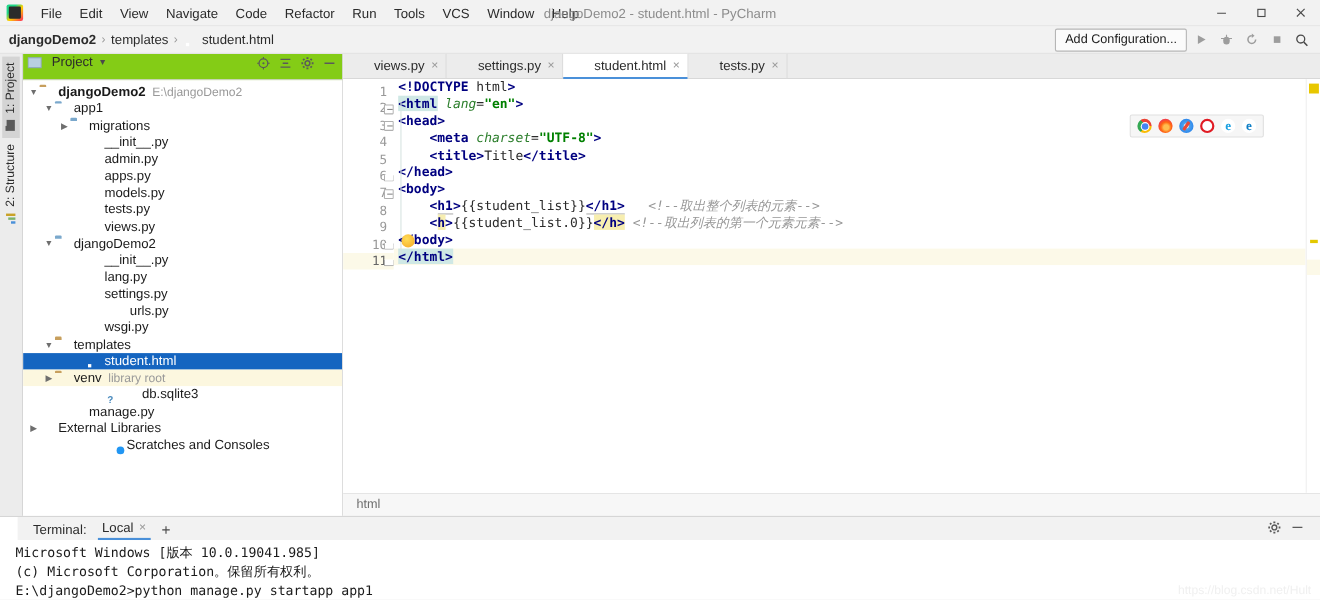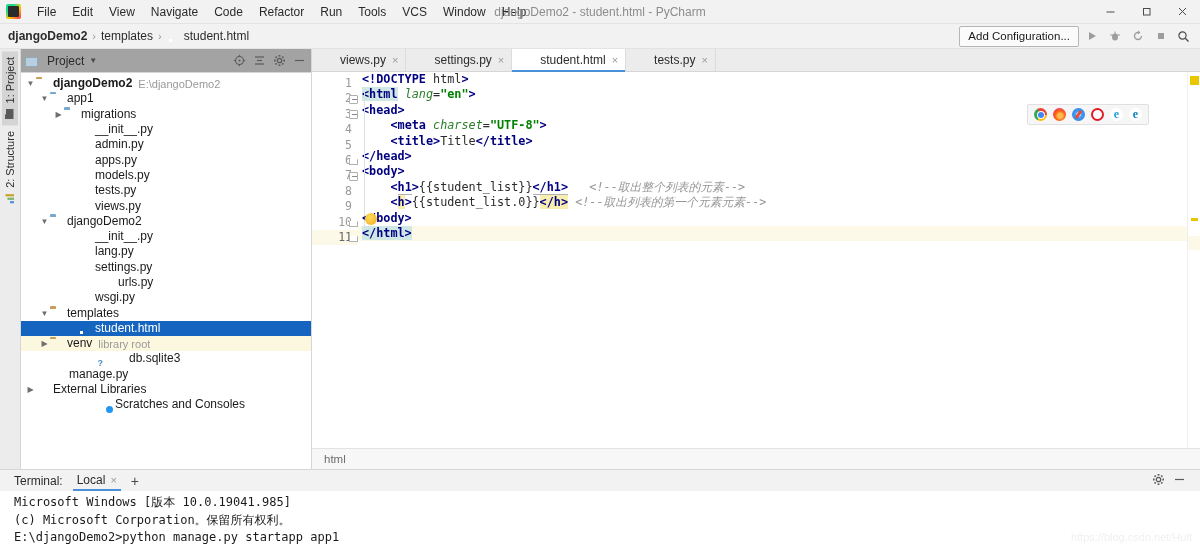--- a/index.html
+++ b/index.html
@@ -69,21 +69,21 @@
     writing-mode: vertical-rl; transform: rotate(180deg);
     font-size: 11px; color: #2b2b2b; padding: 6px 2px;
     display: flex; align-items: center; gap: 5px; white-space: nowrap;
   }
   .rail-tab.sel { background: #d4d4d4; }
   .rail-ico { width: 11px; height: 11px; transform: rotate(90deg); flex: none; }
 
   
   .project-panel { width: 291px; background: #fff; display: flex; flex-direction: column; border-right: 1px solid #d6d6d6; flex: none; }
   .panel-head {
-    height: 24px; display: flex; align-items: center; background: #a3a3a3;
+    height: 24px; display: flex; align-items: flex-start; background: #84cc16;
     border-bottom: 1px solid #d6d6d6; padding: 0 4px; flex: none;
   }
   .panel-title { font-size: 12px; color: #2b2b2b; display: flex; align-items: center; gap: 5px; }
   .panel-head-icons { margin-left: auto; display: flex; align-items: center; gap: 4px; }
   .pic { width: 16px; height: 16px; display: flex; align-items: center; justify-content: center; color: #5a5a5a; }
   .tree { flex: 1; overflow: hidden; padding-top: 3px; background: #fff; }
   .node {
     height: 15.3px; display: flex; align-items: center; font-size: 12px; color: #1a1a1a;
     white-space: nowrap; padding-right: 4px;
   }
@@ -186,21 +186,21 @@
   .mark-small { position: absolute; right: 2px; width: 7px; height: 3px; background: #e3c800; }
   .strip-band { position: absolute; left: 0; right: 0; background: #fcf9e8; }
 
   .bread-status {
     height: 21px; background: #f7f7f7; border-top: 1px solid #e3e3e3;
     display: flex; align-items: center; padding-left: 12px; font-size: 11.5px; color: #6e6e6e; flex: none;
   }
 
   
   .terminal { height: 76px; background: #fff; border-top: 1px solid #d6d6d6; flex: none; display: flex; flex-direction: column; }
-  .term-head { height: 21px; background: #f2f2f2; display: flex; align-items: center; padding: 0 14px; font-size: 12px; color: #2b2b2b; flex: none; }
+  .term-head { height: 21px; background: #f2f2f2; display: flex; align-items: center; padding: 0 14px; font-size: 12px; color: #2b2b2b; flex: none; margin-left: 16px; }
   .term-label { margin-right: 10px; }
   .term-tab { display: flex; align-items: center; gap: 5px; padding: 0 4px; border-bottom: 2px solid #4a90d9; height: 21px; }
   .term-tab .x { color: #9a9a9a; font-size: 11px; }
   .term-plus { margin-left: 10px; color: #4a4a4a; font-size: 14px; }
   .term-head-right { margin-left: auto; display: flex; align-items: center; gap: 8px; color: #5a5a5a; }
   .term-body {
     flex: 1; background: #fff; padding: 3px 14px; overflow: hidden;
     font-family: "DejaVu Sans Mono", monospace; font-size: 12px; color: #1a1a1a; position: relative;
   }
   .tline { height: 17.5px; line-height: 17.5px; white-space: pre; }
@@ -460,21 +460,21 @@
             <span class="arrow">▶</span>
             <span class="nicon"><span class="ic-folder"></span></span>
             <span class="nlabel">venv</span>
             <span class="nsub">library root</span>
           </div>
           <div class="node" style="padding-left: 32px; gap: 24px;">
             <span class="arrow">&nbsp;</span>
             <span class="nicon"><span class="ic-db"></span></span>
             <span class="nlabel">db.sqlite3</span>
           </div>
-          <div class="node" style="padding-left: 20px;">
+          <div class="node" style="padding-left: 32px;">
             <span class="arrow">&nbsp;</span>
             <span class="nicon"><span class="ic-py"></span></span>
             <span class="nlabel">manage.py</span>
           </div>
           <div class="node" style="padding-left: 4px;">
             <span class="arrow">▶</span>
             <span class="nicon"><span class="ic-lib"></span></span>
             <span class="nlabel">External Libraries</span>
           </div>
           <div class="node" style="padding-left: 4px; justify-content: center;">

